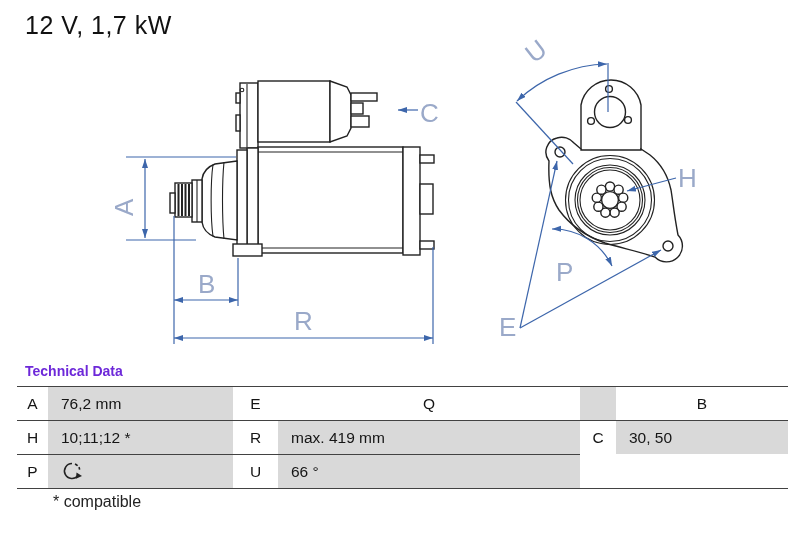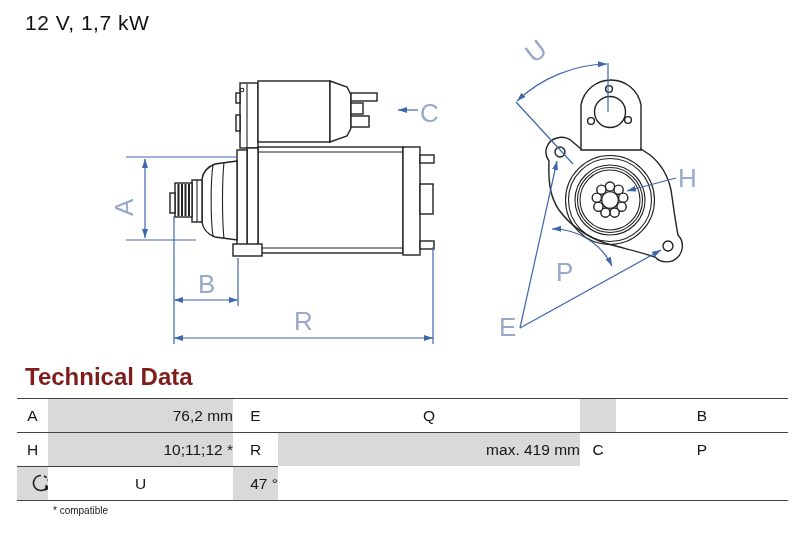--- a/index.html
+++ b/index.html
@@ -1,40 +1,40 @@
 <!DOCTYPE html>
 <html><head>
 <meta charset="utf-8">
 <style>
   html,body{margin:0;padding:0;background:#fff;}
   .canvas{
     position:relative;width:800px;height:533px;background:#ffffff;overflow:hidden;
     font-family:"Liberation Sans",sans-serif;color:#151515;
   }
   .title{
-    position:absolute;left:25px;top:11px;font-size:21px;letter-spacing:.5px;color:#111;
+    position:absolute;left:25px;top:11px;font-size:25px;letter-spacing:.5px;color:#111;
   }
   .drawing{position:absolute;left:0;top:0;}
   .blk{fill:#ffffff;stroke:#222;stroke-width:1.4;}
   .blk-thin{fill:none;stroke:#222;stroke-width:1.1;}
   .blk-fill{fill:#222;stroke:none;}
   .dim{fill:none;stroke:#3d66ab;stroke-width:1.2;}
   .dim-label{font-family:"Liberation Sans",sans-serif;font-size:26px;fill:#9aa9c9;}
   .tech{position:absolute;left:17px;top:363px;width:771px;}
-  .tech-heading{font-size:24px;font-weight:bold;padding-left:8px;color:#7f1d1d;}
+  .tech-heading{font-size:14px;font-weight:bold;padding-left:8px;color:#6d28d9;}
   .tech-table{
     display:grid;margin-top:7px;
     grid-template-columns:31px 185px 45px 302px 36px 172px;
     border-bottom:1px solid #424242;font-size:15.5px;
   }
-  .cell{height:33px;line-height:33px;border-top:1px solid #424242;white-space:nowrap;overflow:hidden;text-align:right;}
+  .cell{height:33px;line-height:33px;border-top:1px solid #424242;white-space:nowrap;overflow:hidden;}
   .cell.k{background:#ffffff;text-align:center;}
   .cell.v{background:#d9d9d9;padding-left:13px;}
   .cell.v svg{vertical-align:middle;margin-top:-3px;}
-  .footnote{margin-top:4px;padding-left:36px;font-size:10px;color:#222;}
+  .footnote{margin-top:4px;padding-left:36px;font-size:16px;color:#222;}
 </style>
 </head>
 <body>
 
 <div class="canvas">
 
   <div class="title">12 V, 1,7 kW</div>
 
   <svg class="drawing" width="800" height="360" viewBox="0 0 800 360">
     <defs>
@@ -174,28 +174,29 @@
       <div class="cell k">Q</div>
       <div class="cell v"></div>
 
       <div class="cell k">B</div>
       <div class="cell k">H</div>
       <div class="cell v">10;11;12 *</div>
       <div class="cell k">R</div>
       <div class="cell v">max. 419 mm</div>
 
       <div class="cell k">C</div>
+      <div class="cell v">30, 50</div>
       <div class="cell k">P</div>
       <div class="cell v">
         <svg width="24" height="20" viewBox="0 0 24 20">
           <path d="M11,2.5 A7.5,7.5 0 1 0 17,14.5" fill="none" stroke="#222" stroke-width="1.6"></path>
           <path d="M14,2.9 A7.5,7.5 0 0 1 16.6,4.7" fill="none" stroke="#222" stroke-width="1.6"></path>
           <path d="M17.9,6.2 A7.5,7.5 0 0 1 18.6,8.6" fill="none" stroke="#222" stroke-width="1.6"></path>
           <polygon points="15.5,11.5 21,15 15,17.8" fill="#222"></polygon>
         </svg>
       </div>
       <div class="cell k">U</div>
-      <div class="cell v">47 °</div>
+      <div class="cell v">66 °</div>
     </div>
 
     <div class="footnote">* compatible</div>
   </div>
 </div>
 
 </body></html>

